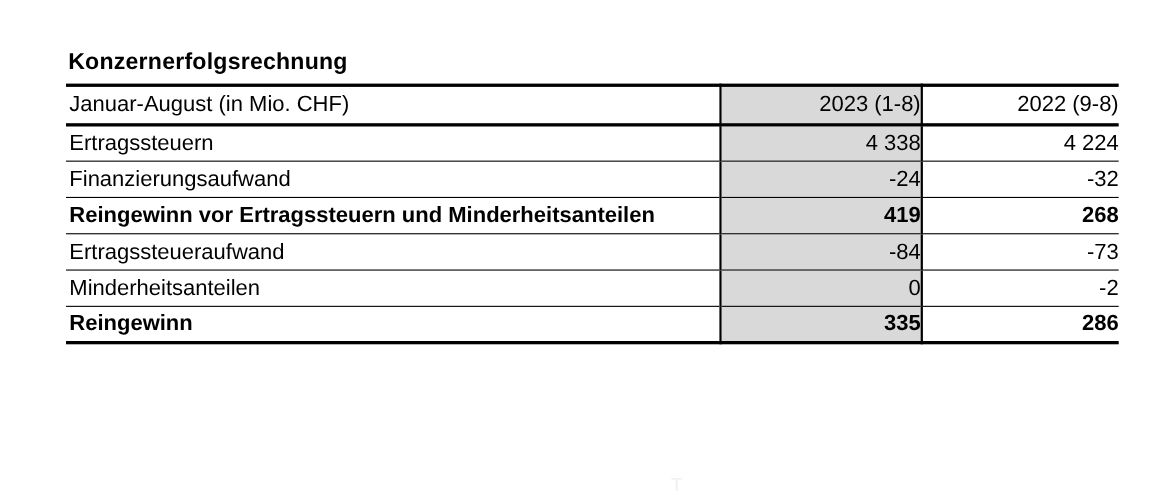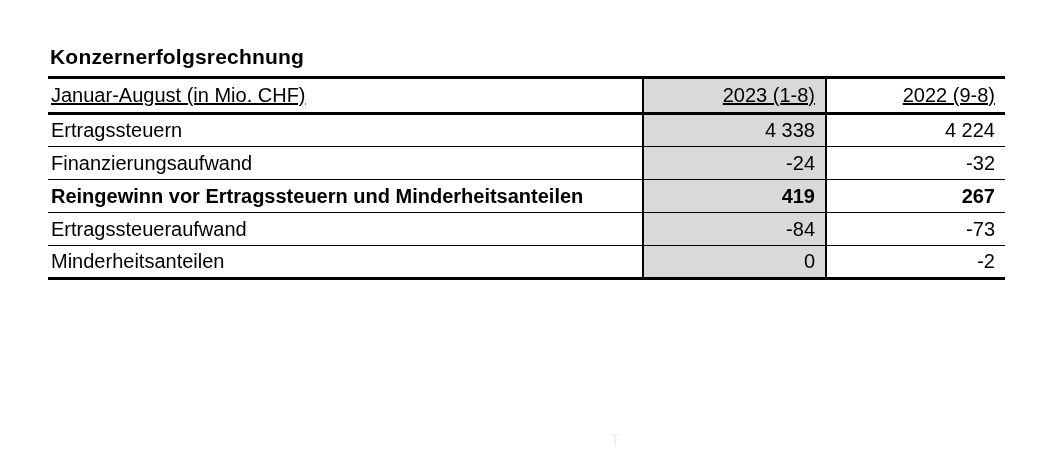--- a/index.html
+++ b/index.html
@@ -10,21 +10,21 @@
     color: #000000;
     overflow: hidden;
   }
   .sheet {
     position: relative;
     width: 1052px; height: 454px;
     background: #ffffff;
   }
   .report {
     position: absolute;
-    left: 48px; top: 44px;
+    left: 60px; top: 44px;
     width: 957px;
   }
   .report-title {
     font-size: 21px;
     font-weight: bold;
     line-height: 25px;
     margin-left: 2px;
     margin-bottom: 7px;
     letter-spacing: 0.2px;
   }
@@ -48,28 +48,28 @@
     border-bottom: 1px solid #000000;
   }
   tbody tr:last-child {
     border-bottom: 3px solid #000000;
   }
   th, td {
     vertical-align: middle;
     white-space: nowrap;
     overflow: hidden;
   }
-  th { font-weight: normal; text-decoration: underline; }
+  th { font-weight: normal; }
   .cell-label {
     text-align: left;
     padding-left: 3px;
   }
   .cell-num {
     text-align: right;
-    padding-right: 10px;
+    padding-right: 0;
   }
   .col-2023 {
     background: #d9d9d9;
     border-left: 2px solid #000000;
     border-right: 2px solid #000000;
   }
   tr.bold-row th, tr.bold-row td { font-weight: bold; }
 
   .faint-artifact {
     position: absolute;
@@ -107,30 +107,35 @@
           <td class="cell-num">4 224</td>
         </tr>
         <tr>
           <td class="cell-label">Finanzierungsaufwand</td>
           <td class="cell-num col-2023">-24</td>
           <td class="cell-num">-32</td>
         </tr>
         <tr class="bold-row">
           <td class="cell-label">Reingewinn vor Ertragssteuern und Minderheitsanteilen</td>
           <td class="cell-num col-2023">419</td>
-          <td class="cell-num">267</td>
+          <td class="cell-num">268</td>
         </tr>
         <tr>
           <td class="cell-label">Ertragssteueraufwand</td>
           <td class="cell-num col-2023">-84</td>
           <td class="cell-num">-73</td>
         </tr>
         <tr>
           <td class="cell-label">Minderheitsanteilen</td>
           <td class="cell-num col-2023">0</td>
           <td class="cell-num">-2</td>
         </tr>
+        <tr class="bold-row">
+          <td class="cell-label">Reingewinn</td>
+          <td class="cell-num col-2023">335</td>
+          <td class="cell-num">286</td>
+        </tr>
       </tbody>
     </table>
   </div>
 
   <div class="faint-artifact">T</div>
 </div>
 
 </body></html>

